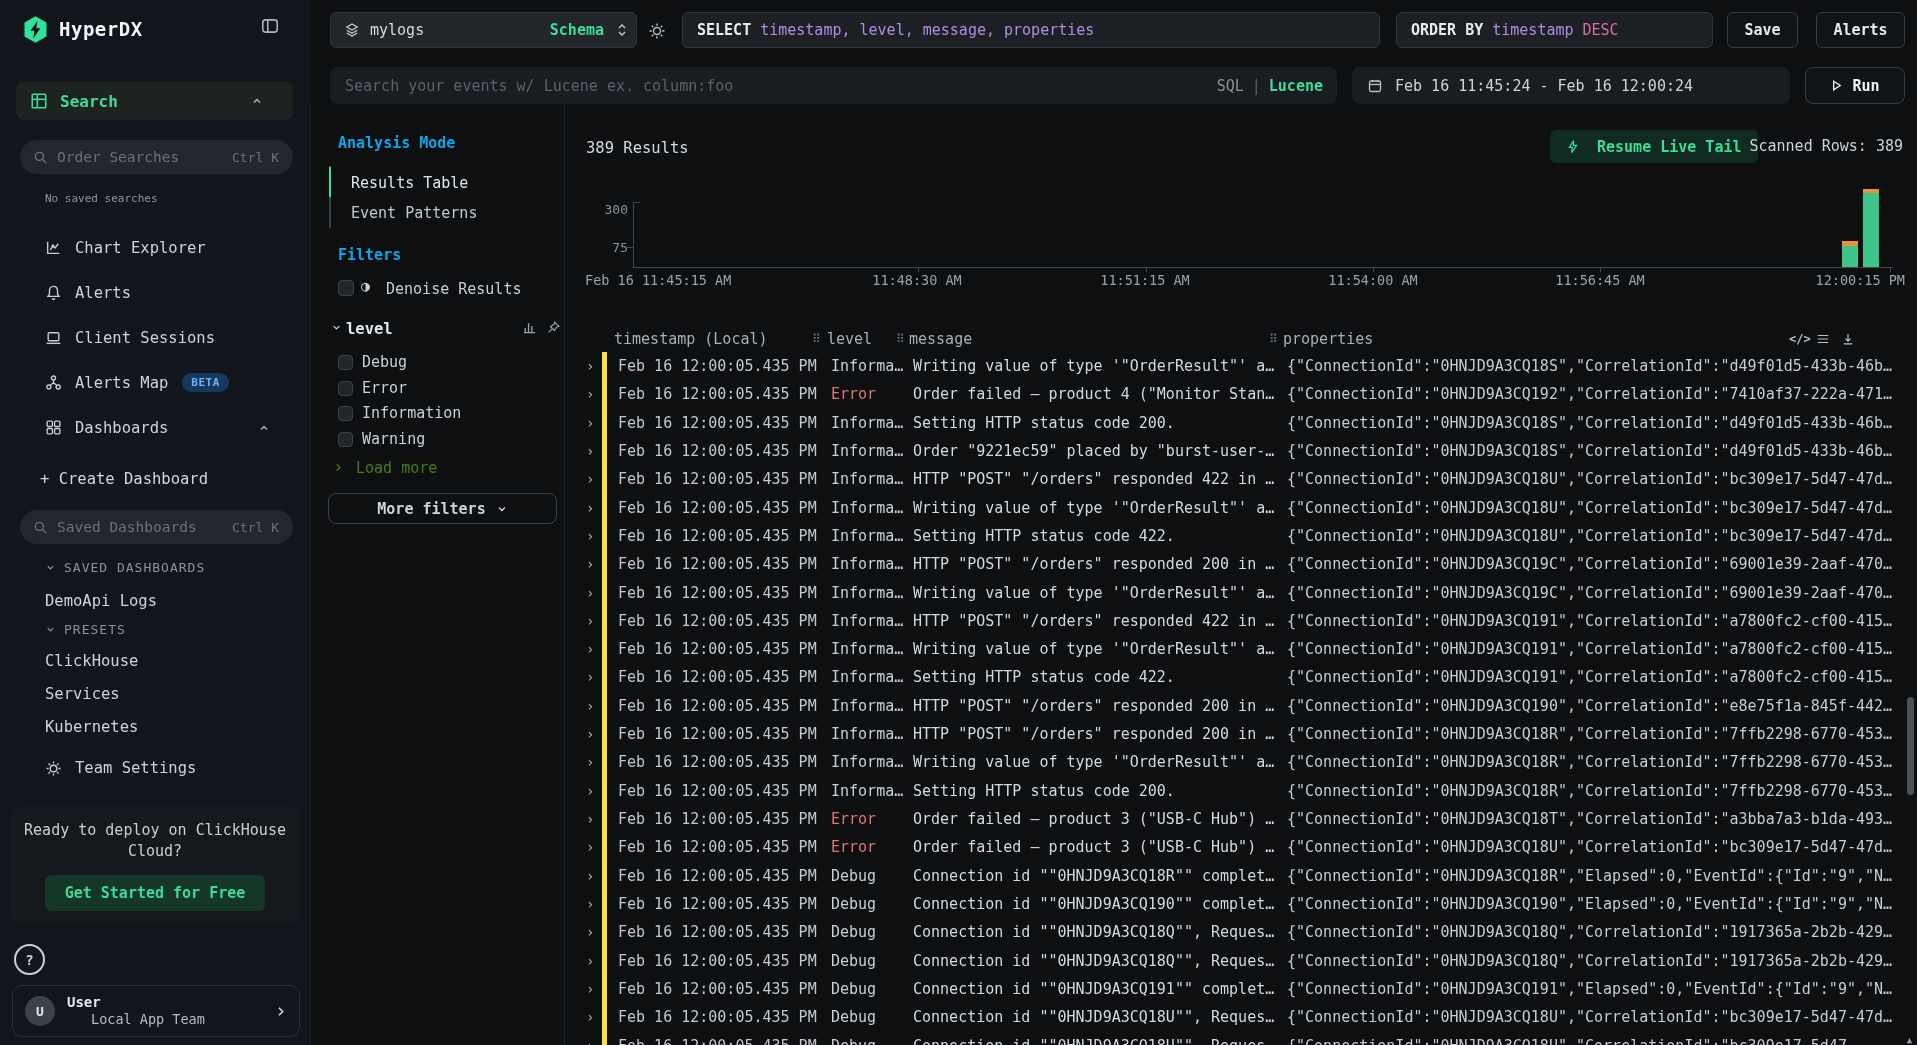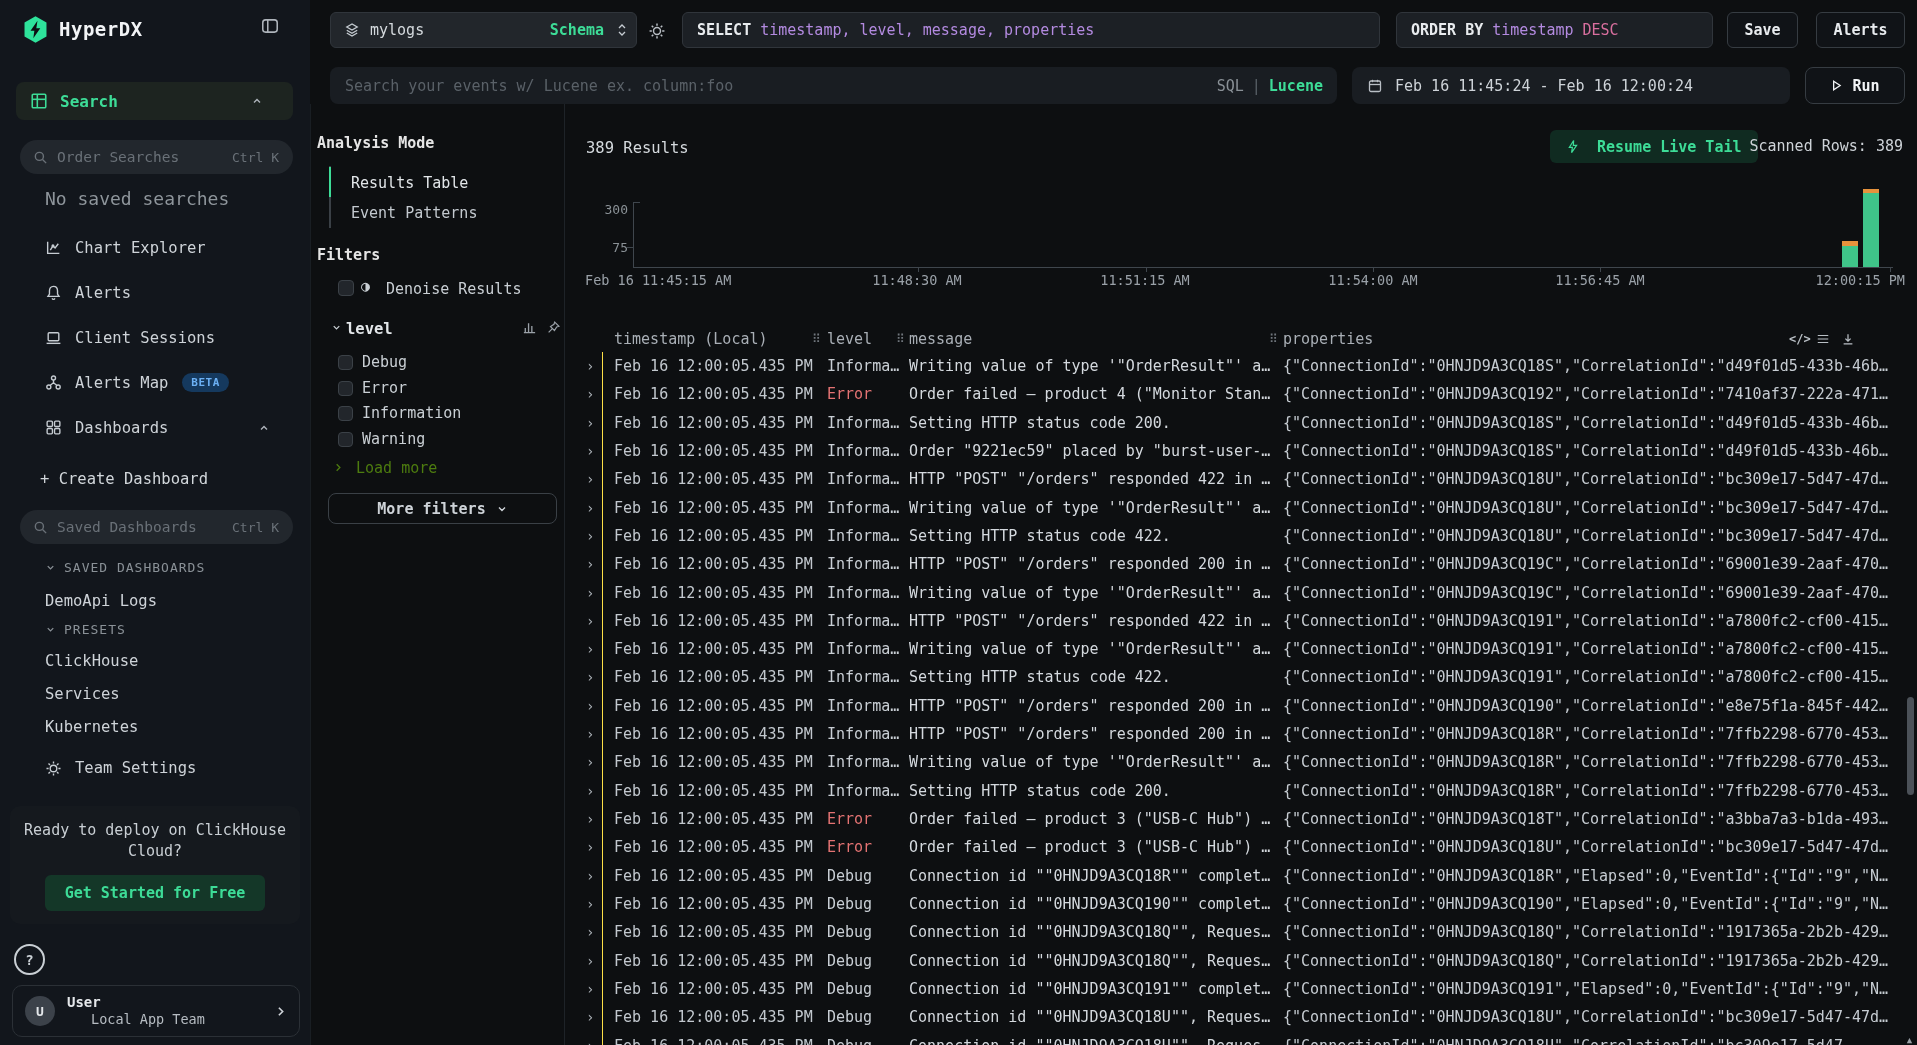--- a/index.html
+++ b/index.html
@@ -21,21 +21,21 @@
   #collapse-btn{position:absolute;right:14px;top:4px;color:#aeb4bb;cursor:pointer;}
   #search-active{position:absolute;left:16px;top:82px;width:277px;height:38px;background:#1d2420;border-radius:8px;display:flex;align-items:center;color:#3ddc97;font-size:16px;font-weight:bold;}
   #search-active .ic{margin-left:14px;margin-right:12px;}
   #search-active .nchev{position:absolute;right:18px;color:#aeb4bb;}
   .pill{position:absolute;left:20px;width:273px;height:34px;background:#22272d;border-radius:17px;display:flex;align-items:center;color:#6a7178;}
   .pill .ic{margin-left:13px;margin-right:9px;color:#6a7178;}
   .pill .ph{font-size:14.5px;}
   .pill .kbd{margin-left:auto;margin-right:14px;font-size:13px;color:#6a7178;}
   #pill-searches{top:140px;}
   #pill-dashboards{top:510px;}
-  #no-saved{position:absolute;left:45px;top:188px;height:22px;line-height:22px;color:#8e959b;font-size:18px;}
+  #no-saved{position:absolute;left:45px;top:188px;height:22px;line-height:22px;color:#8e959b;font-size:11px;}
   #side-nav{position:absolute;left:0;top:225px;width:310px;}
   .nav-item{position:relative;height:45px;display:flex;align-items:center;color:#ced3d8;font-size:15.5px;cursor:pointer;}
   .nav-item .nic{position:absolute;left:45px;color:#c6ccd2;}
   .nav-item .nlabel{margin-left:75px;}
   .beta{margin-left:14px;background:#15395e;color:#6cb1f5;font-size:11px;font-weight:bold;letter-spacing:.5px;padding:3px 9px;border-radius:10px;}
   .nav-item .nchev{position:absolute;left:258px;color:#aeb4bb;}
   #create-dash{position:absolute;left:40px;top:470px;font-size:15.5px;color:#d2d7db;cursor:pointer;}
   .sect{position:absolute;left:45px;height:22px;display:flex;align-items:center;color:#8a9197;font-size:13px;letter-spacing:1px;cursor:pointer;}
   .sect .ic{margin-right:8px;}
   #sect-saved{top:556px;}
@@ -80,21 +80,21 @@
   #lang-sql{color:#8a9197;cursor:pointer;}
   #lang-sep{color:#5a6168;}
   #lang-lucene{color:#3ddc97;font-weight:bold;cursor:pointer;}
   #date-box{position:absolute;left:1042px;top:67px;width:438px;height:37px;background:#191d22;border-radius:8px;display:flex;align-items:center;box-sizing:border-box;cursor:pointer;}
   #date-box .ic{margin-left:15px;color:#b9bfc5;}
   #date-text{margin-left:12px;color:#ced3d8;}
   #run-btn{position:absolute;left:1495px;top:67px;width:100px;height:37px;background:#101317;border:1px solid #363c42;border-radius:8px;color:#f2f4f6;font-weight:bold;font-size:15px;font-family:inherit;display:flex;align-items:center;justify-content:center;gap:9px;cursor:pointer;box-sizing:border-box;}
 
   
   #fpanel{position:absolute;left:310px;top:104px;width:255px;bottom:0;background:#0d0f11;border-left:1px solid #191e23;border-right:1px solid #1e2328;box-sizing:border-box;}
-  .fp-title{position:absolute;left:6px;font-weight:bold;font-size:15px;color:#e5e5e5;}
+  .fp-title{position:absolute;left:27px;font-weight:bold;font-size:15px;color:#0ea5e9;}
   #t-analysis{top:30px;}
   #t-filters{top:142px;}
   #mode-line{position:absolute;left:18px;top:62px;width:2px;height:62px;background:#3a4046;}
   #mode-line-active{position:absolute;left:18px;top:63px;width:2px;height:30px;background:#3ddc97;}
   .mode-item{position:absolute;left:40px;height:30px;line-height:30px;font-size:15px;color:#c3c9cf;cursor:pointer;}
   #mode-results{top:64px;color:#e2e6e9;}
   #mode-patterns{top:94px;}
   .cbx{position:absolute;width:16px;height:16px;background:#22262b;border:1px solid #3b4147;border-radius:4px;box-sizing:border-box;cursor:pointer;}
   #denoise-row{position:absolute;left:0;top:172px;width:255px;height:26px;}
   #denoise-row .cbx{left:27px;top:4px;}
@@ -135,21 +135,21 @@
   .bar .seg{width:100%;}
 
   
   .th{position:absolute;top:222px;height:26px;line-height:26px;font-size:15px;color:#a9afb6;white-space:nowrap;}
   .grip{position:absolute;top:222px;height:26px;line-height:26px;font-size:12px;color:#6f757c;}
   .tool-ic{position:absolute;top:222px;height:26px;display:flex;align-items:center;color:#b9bfc5;cursor:pointer;}
   #rows{position:absolute;left:0;top:248px;right:10px;height:693px;overflow:hidden;}
   .trow{position:relative;display:flex;height:28.32px;line-height:28.32px;white-space:nowrap;cursor:pointer;}
   .trow .exp{width:14px;margin-left:21px;color:#aab0b6;font-size:14px;flex:none;}
   .cell{overflow:hidden;white-space:nowrap;flex:none;}
-  .cell-ts{margin-left:2px;border-left:1px solid #fde047;padding-left:11px;width:213px;color:#c2c8ce;}
+  .cell-ts{margin-left:2px;border-left:5px solid #fde047;padding-left:11px;width:213px;color:#c2c8ce;}
   .cell-lvl{width:82px;color:#c9cfd5;}
   .cell-lvl.error{color:#e47373;}
   .cell-msg{width:374px;color:#d4d9de;}
   .cell-props{flex:1;color:#c6ccd2;}
   #scrollbar-thumb{position:absolute;right:3px;top:593px;width:7px;height:98px;background:#4b5158;border-radius:4px;cursor:pointer;}
   #scroll-arrow{position:absolute;right:3px;bottom:0px;width:9px;text-align:center;color:#9aa0a6;font-size:9px;cursor:pointer;}
 </style>
 </head>
 <body>
 

